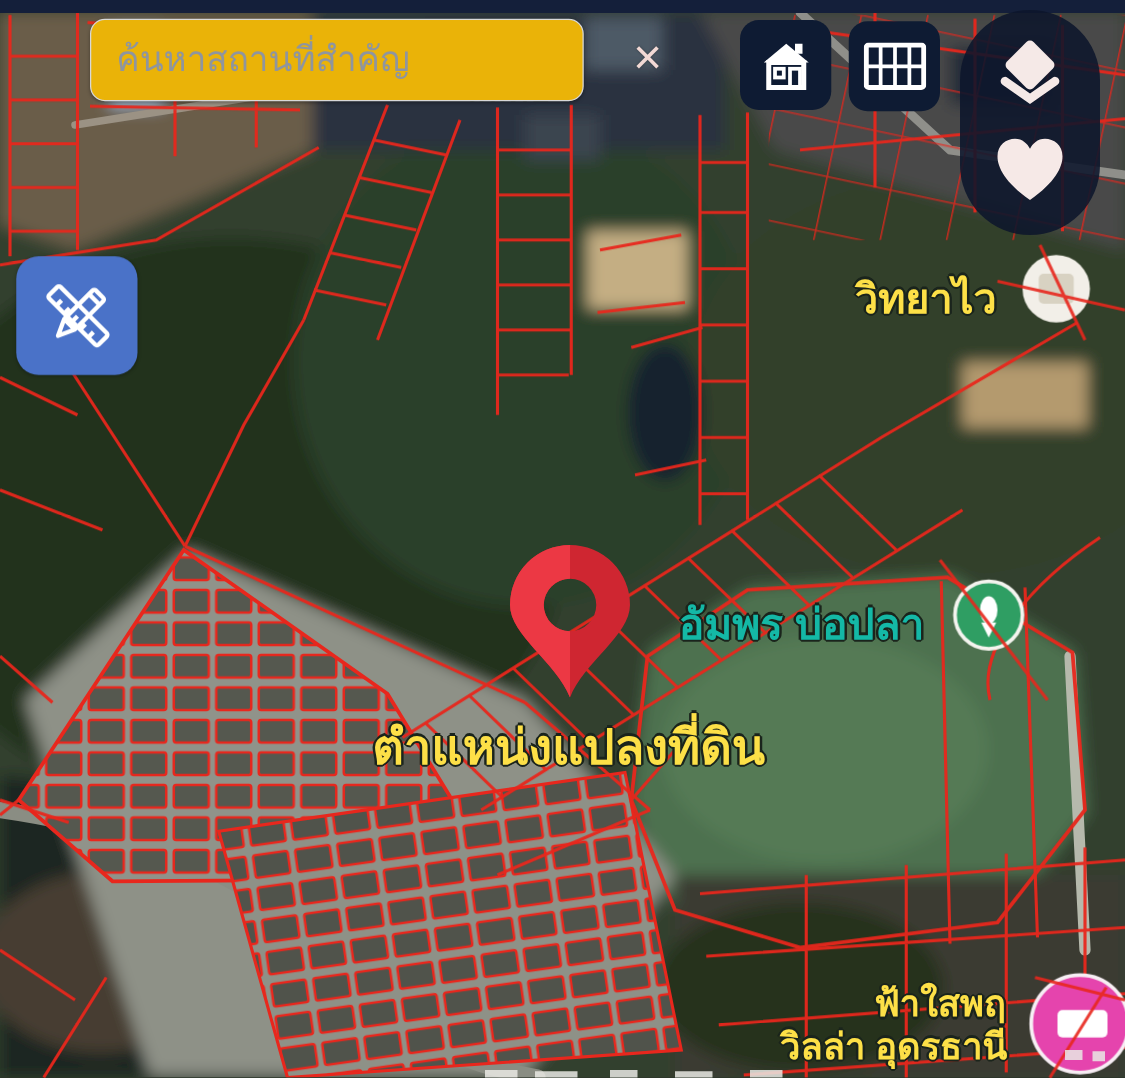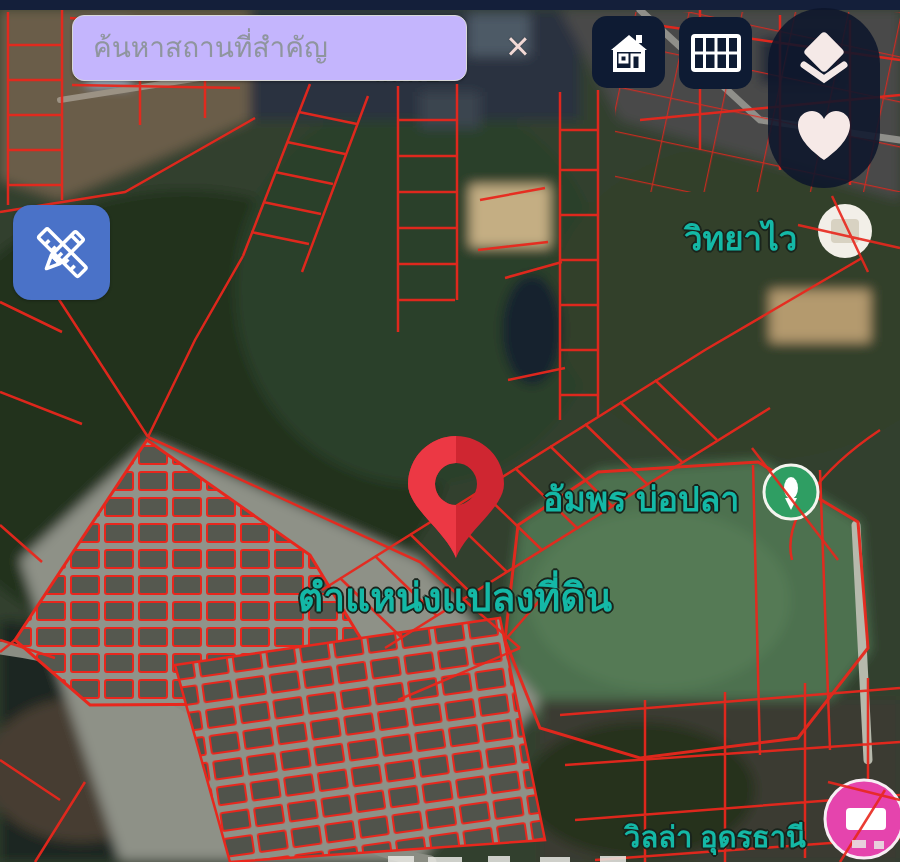--- a/index.html
+++ b/index.html
@@ -5,42 +5,42 @@
   * { margin:0; padding:0; box-sizing:border-box; }
   html,body { width:900px; height:862px; }
   body { font-family:"Liberation Sans","DejaVu Sans",sans-serif; background:#222; }
   #stage { position:relative; width:900px; height:862px; overflow:hidden; background:#33402e; }
 
   
   #map-svg { position:absolute; left:0; top:0; z-index:0; }
 
   
   .topbar { position:absolute; left:0; top:0; width:900px; height:10px; background:#141f3a; z-index:4; }
-  .searchbox { position:absolute; left:72px; top:15px; width:395px; height:66px; background:#c4b5fd;
+  .searchbox { position:absolute; left:72px; top:15px; width:395px; height:66px; background:#eab308;
     border:1px solid #d8d8d8; border-radius:12px; z-index:5; box-shadow:0 1px 3px rgba(0,0,0,.35); }
   .searchbox input { width:100%; height:100%; border:none; outline:none; background:transparent;
     font-size:28px; padding:0 20px; color:#333; font-family:inherit; border-radius:12px; }
   .searchbox input::placeholder { color:#8f959e; opacity:1; }
   .clear-x { position:absolute; left:497px; top:26px; width:42px; height:42px; z-index:5;
     color:#f2d9d5; font-size:40px; line-height:40px; text-align:center; cursor:pointer;
     text-shadow:0 0 2px rgba(0,0,0,.4); font-weight:400; }
   .sqbtn { position:absolute; width:73px; height:72px; background:#0e1b33; border-radius:15px;
     display:flex; align-items:center; justify-content:center; z-index:5; cursor:pointer; }
   #btn-home { left:592px; top:16px; }
   #btn-grid { left:679px; top:17px; }
   .capsule { position:absolute; left:768px; top:8px; width:112px; height:180px;
     background:rgba(13,22,43,.88); border-radius:56px; z-index:5; display:flex; flex-direction:column;
     align-items:center; justify-content:space-around; padding:14px 0; }
   .capsule .cbtn { width:70px; height:70px; display:flex; align-items:center; justify-content:center; cursor:pointer; }
   .measure-btn { position:absolute; left:13px; top:205px; width:97px; height:95px; background:#4a72c8;
     border-radius:18px; z-index:5; display:flex; align-items:center; justify-content:center;
     cursor:pointer; box-shadow:0 1px 3px rgba(0,0,0,.3); }
 
   
-  .maplabel { position:absolute; color:#14b8a6; font-weight:bold; white-space:nowrap; z-index:2;
+  .maplabel { position:absolute; color:#fde047; font-weight:bold; white-space:nowrap; z-index:2;
     text-shadow:-2px 0 0 #1a241c, 2px 0 0 #1a241c, 0 -2px 0 #1a241c, 0 2px 0 #1a241c,
       -1px -1px 0 #1a241c, 1px 1px 0 #1a241c, 1px -1px 0 #1a241c, -1px 1px 0 #1a241c; }
   #lbl-pin   { left:455px; top:566px; transform:translateX(-50%); font-size:39px; }
   #lbl-pond  { left:543px; top:472px; font-size:34px; color:#14b8a6; }
   #lbl-school{ left:684px; top:212px; font-size:33px; }
   #lbl-villa1{ left:752px; top:780px; transform:translateX(-50%); font-size:29px; }
   #lbl-villa2{ left:715px; top:814px; transform:translateX(-50%); font-size:29px; }
   #lbl-occluded { left:372px; top:48px; font-size:27px; z-index:3; color:#dfe8da; opacity:.9; }
 
   .pin-wrap { position:absolute; left:396px; top:436px; width:120px; height:122px; z-index:2; cursor:pointer; }
@@ -158,20 +158,21 @@
         <rect x="852" y="840" width="14" height="8"></rect>
       <rect x="874" y="841" width="10" height="8"></rect>
     </g>
   </svg>
 
   <div class="maplabel" id="lbl-occluded">ลลที่บ</div>
 
   <div class="maplabel" id="lbl-school">วิทยาไว</div>
   <div class="maplabel" id="lbl-pond">อัมพร บ่อปลา</div>
   <div class="maplabel" id="lbl-pin">ตำแหน่งแปลงที่ดิน</div>
+  <div class="maplabel" id="lbl-villa1">ฟ้าใสพฤ</div>
   <div class="maplabel" id="lbl-villa2">วิลล่า อุดรธานี</div>
 
   <div class="pin-wrap">
     <svg width="120" height="122" viewBox="0 0 120 122">
       <path d="M60,122 C49,94 12,72 12,48 A48,48 0 1 1 108,48 C108,72 71,94 60,122 Z
                M60,27 A21,21 0 1 0 60,69 A21,21 0 1 0 60,27 Z" fill="#cf2631" fill-rule="evenodd"></path>
       <path d="M60,122 C49,94 12,72 12,48 A48,48 0 1 1 108,48 C108,72 71,94 60,122 Z
                M60,27 A21,21 0 1 0 60,69 A21,21 0 1 0 60,27 Z" fill="#ec3844" fill-rule="evenodd" clip-path="url(#pinL)"></path>
     </svg>
   </div>

